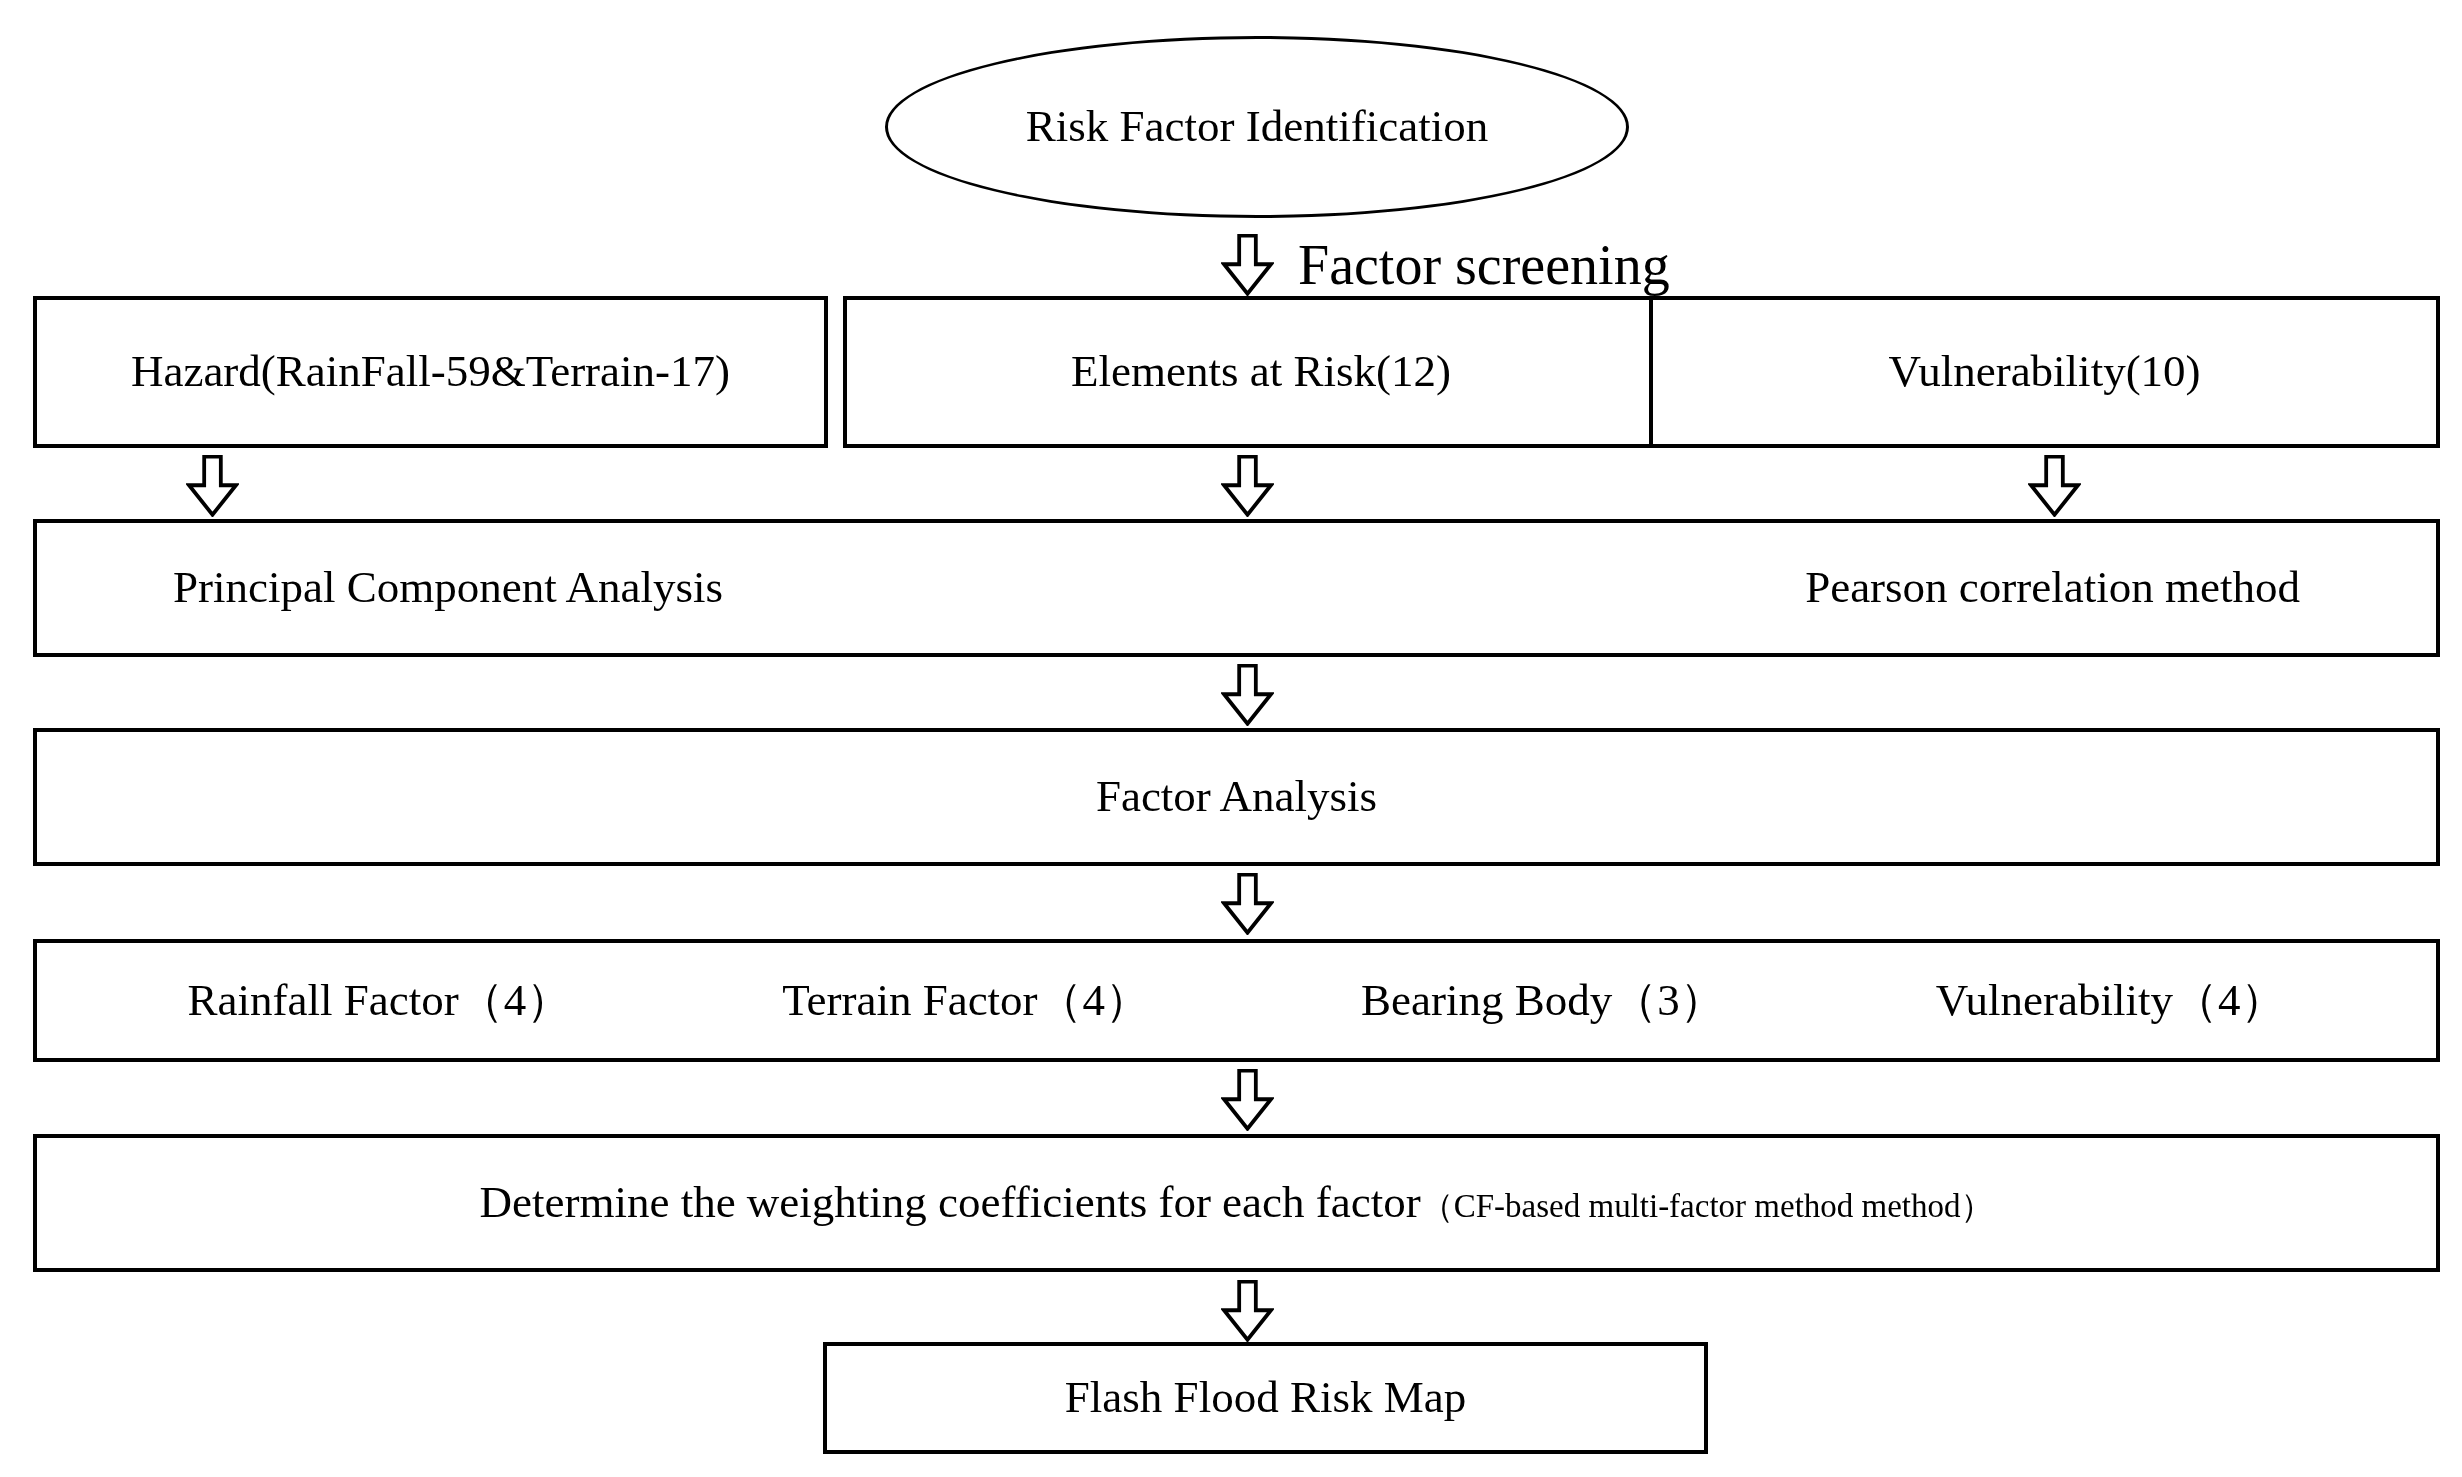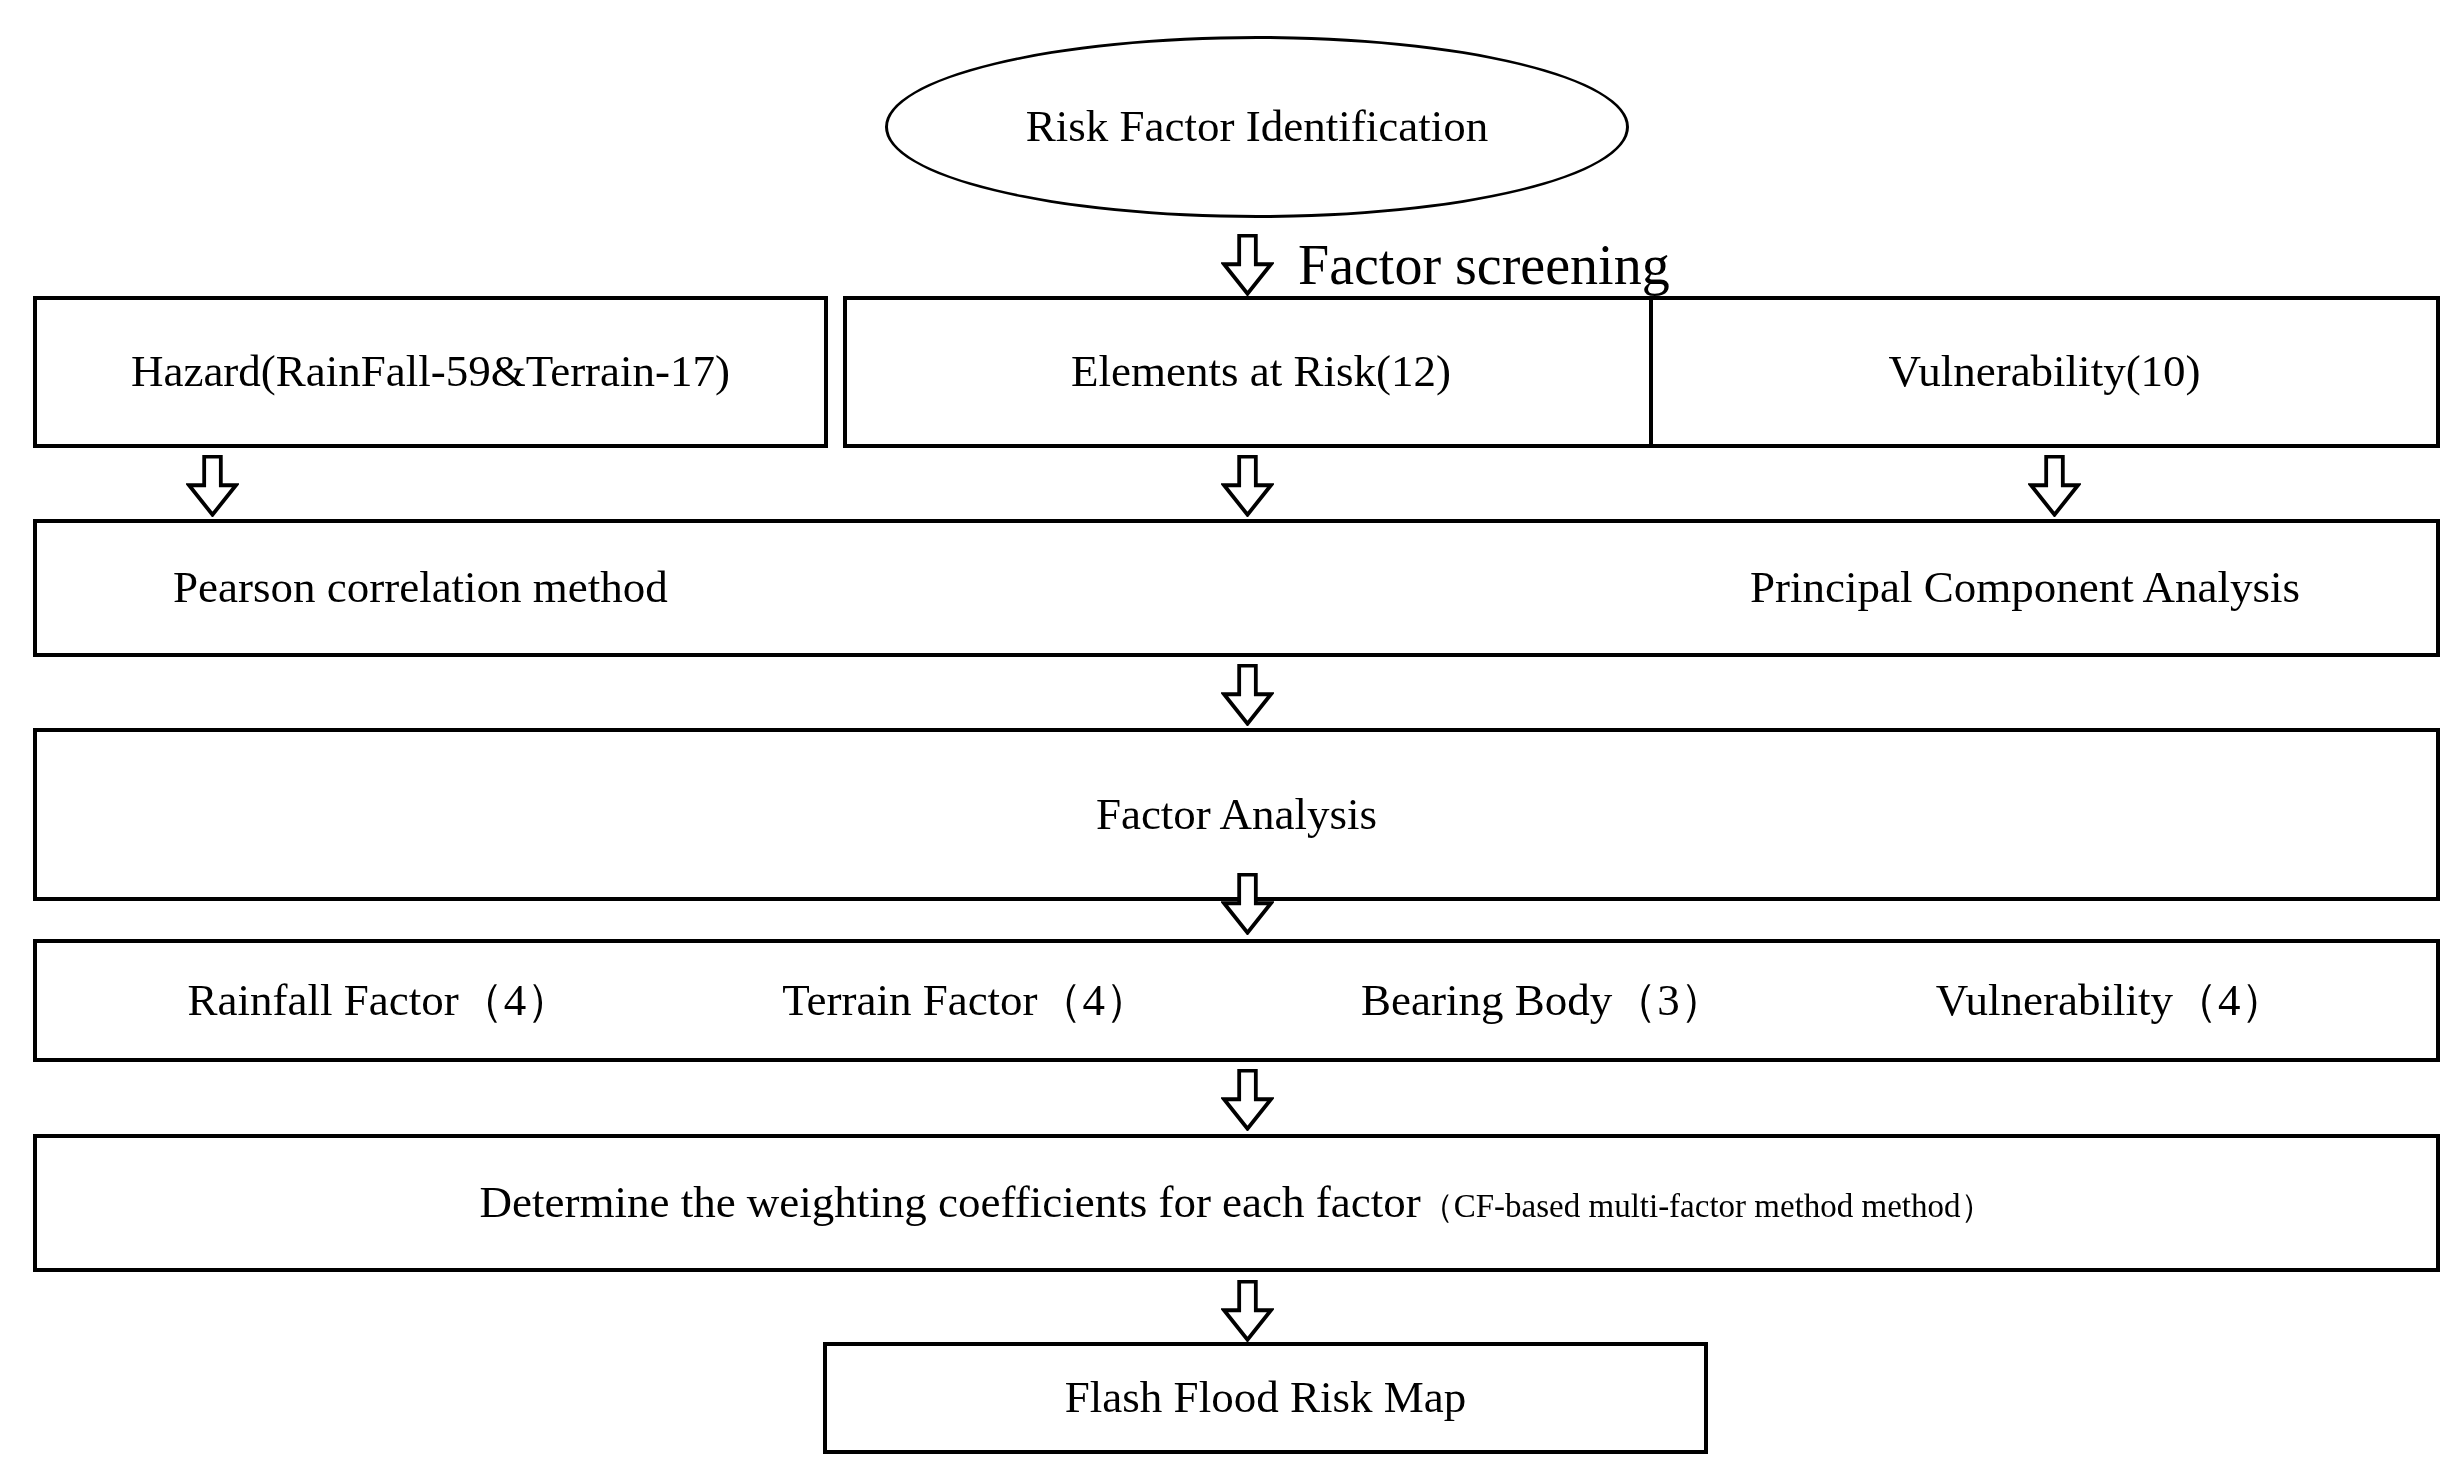--- a/index.html
+++ b/index.html
@@ -117,32 +117,32 @@
     </svg>
   </div>
   <div class="abs" style="left:2028px; top:455px; width:53px; height:62px;">
     <svg class="arrow" width="53" height="62" viewBox="0 0 70 82">
       <polygon points="24,2 46,2 46,40 66,40 35,79 4,40 24,40" fill="#ffffff" stroke="#000000" stroke-width="5" stroke-linejoin="miter"></polygon>
     </svg>
   </div>
 
   <div class="abs boxrect" style="left:33px; top:519px; width:2407px; height:138px;">
     <div class="two-row">
+      <span class="node-text">Principal Component Analysis</span>
       <span class="node-text">Pearson correlation method</span>
-      <span class="node-text">Principal Component Analysis</span>
     </div>
   </div>
 
   <div class="abs" style="left:1221px; top:664px; width:53px; height:62px;">
     <svg class="arrow" width="53" height="62" viewBox="0 0 70 82">
       <polygon points="24,2 46,2 46,40 66,40 35,79 4,40 24,40" fill="#ffffff" stroke="#000000" stroke-width="5" stroke-linejoin="miter"></polygon>
     </svg>
   </div>
 
-  <div class="abs boxrect" style="left:33px; top:728px; width:2407px; height:173px;">
+  <div class="abs boxrect" style="left:33px; top:728px; width:2407px; height:138px;">
     <span class="node-text">Factor Analysis</span>
   </div>
 
   <div class="abs" style="left:1221px; top:873px; width:53px; height:62px;">
     <svg class="arrow" width="53" height="62" viewBox="0 0 70 82">
       <polygon points="24,2 46,2 46,40 66,40 35,79 4,40 24,40" fill="#ffffff" stroke="#000000" stroke-width="5" stroke-linejoin="miter"></polygon>
     </svg>
   </div>
 
   <div class="abs boxrect" style="left:33px; top:939px; width:2407px; height:123px;">

